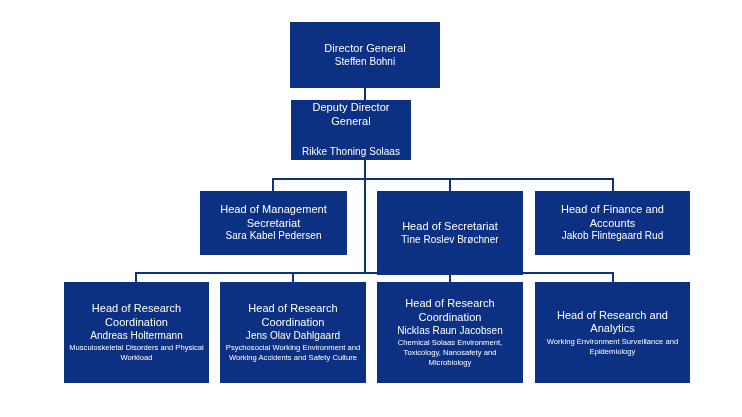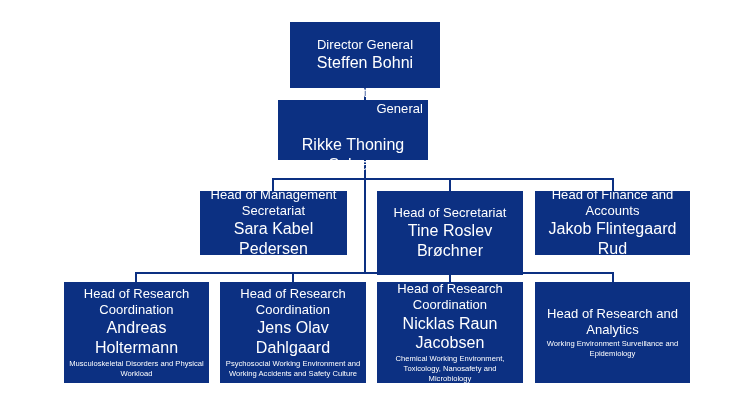--- a/index.html
+++ b/index.html
@@ -24,26 +24,25 @@
     box-sizing: border-box;
     display: flex;
     flex-direction: column;
     align-items: center;
     justify-content: center;
     text-align: center;
     padding: 2px 5px;
     line-height: 1.24;
   }
   .node .title {
-    font-size: 13px;
+    font-size: 11px;
     letter-spacing: 0.05px;
-    text-align: right;
   }
   .node .person {
-    font-size: 16px;
+    font-size: 10px;
     letter-spacing: 0.05px;
   }
   .node .desc {
     font-size: 7.6px;
     line-height: 1.3;
     margin-top: 1px;
     letter-spacing: 0.02px;
   }
   
   .conn-v {
@@ -53,21 +52,21 @@
   }
   .conn-h {
     position: absolute;
     height: 2px;
     background: #0c3082;
   }
 
   
   #n-director   { left: 290px; top: 22px;  width: 150px; height: 66px; }
   
-  #n-deputy     { left: 278px; top: 100px; width: 150px; height: 60px; gap: 18px; }
+  #n-deputy     { left: 291px; top: 100px; width: 120px; height: 60px; gap: 18px; }
   
   #n-mgmtsec    { left: 200px; top: 191px; width: 147px; height: 64px; }
   #n-secretariat{ left: 377px; top: 191px; width: 146px; height: 84px; }
   #n-finance    { left: 535px; top: 191px; width: 155px; height: 64px; }
   
   #n-res1       { left: 64px;  top: 282px; width: 145px; height: 101px; }
   #n-res2       { left: 220px; top: 282px; width: 146px; height: 101px; }
   #n-res3       { left: 377px; top: 282px; width: 146px; height: 101px; }
   #n-res4       { left: 535px; top: 282px; width: 155px; height: 101px; }
 
@@ -144,21 +143,21 @@
     <div class="title">Head of Research</div>
     <div class="title">Coordination</div>
     <div class="person">Jens Olav Dahlgaard</div>
     <div class="desc">Psychosocial Working Environment and Working Accidents and Safety Culture</div>
   </div>
 
   <div class="node" id="n-res3">
     <div class="title">Head of Research</div>
     <div class="title">Coordination</div>
     <div class="person">Nicklas Raun Jacobsen</div>
-    <div class="desc">Chemical Working Environment, Toxicology, Nanosafety and Microbiology</div>
+    <div class="desc">Chemical Solaas Environment, Toxicology, Nanosafety and Microbiology</div>
   </div>
 
   <div class="node" id="n-res4">
     <div class="title">Head of Research and</div>
     <div class="title">Analytics</div>
     <div class="desc">Working Environment Surveillance and Epidemiology</div>
   </div>
 
 </div>
 

